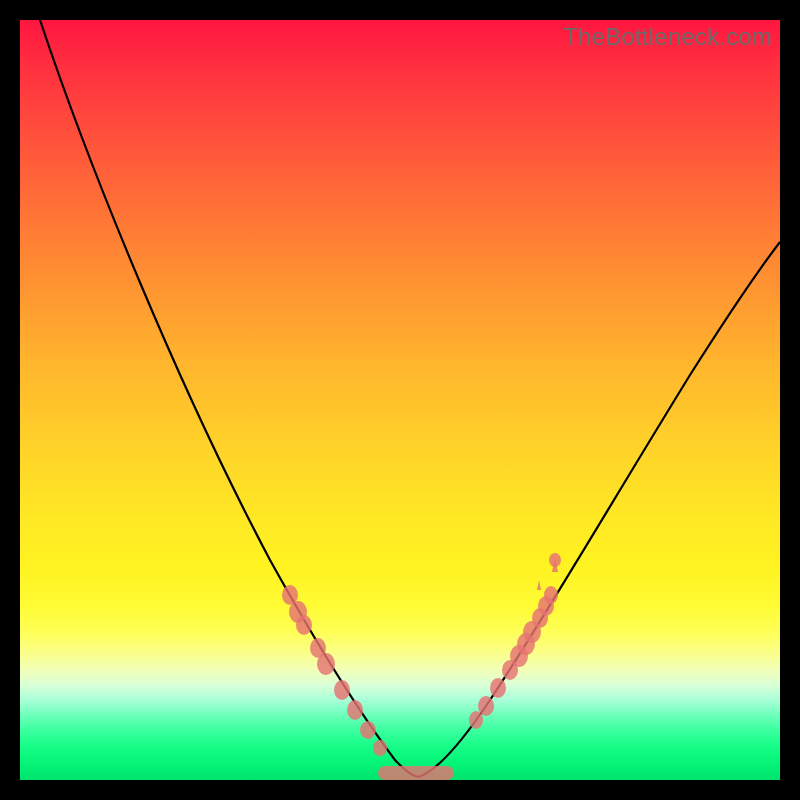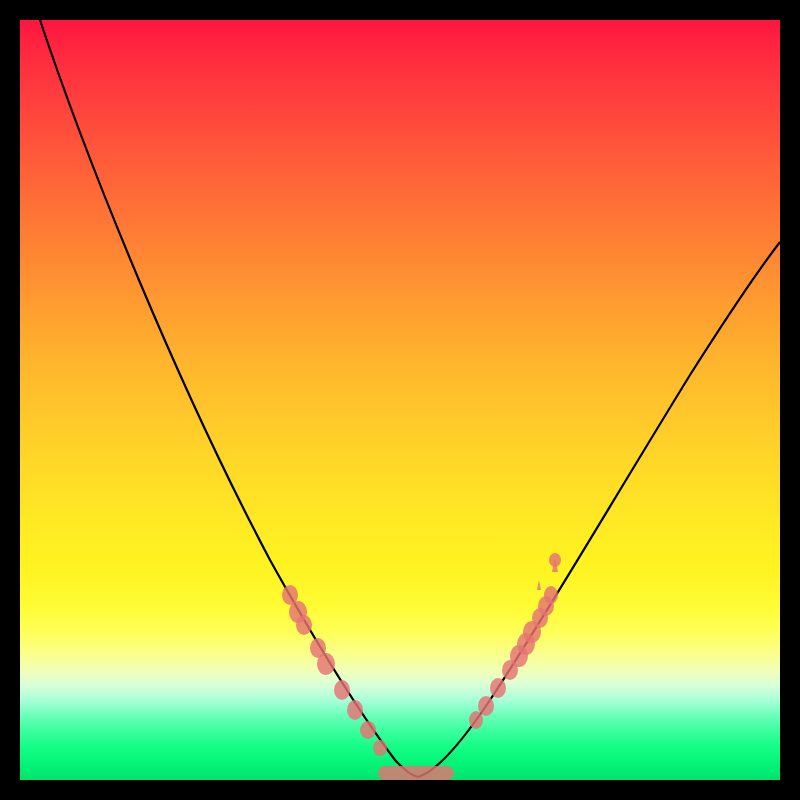--- a/index.html
+++ b/index.html
@@ -71,20 +71,21 @@
   .bar {
     fill: #e57373;
     fill-opacity: 0.82;
   }
 </style>
 </head>
 <body>
 
 <div class="frame">
   <div class="plot">
+    <div class="watermark">TheBottleneck.com</div>
 
     <svg class="curve" viewBox="0 0 760 760">
 
       <path d="M 20 0
                C 70 150, 160 370, 250 540
                C 300 630, 345 700, 375 740
                C 386 752, 393 756, 398 757" fill="none" stroke="#000" stroke-width="2.2"></path>
 
       <path d="M 398 757
                C 415 752, 440 725, 470 680

